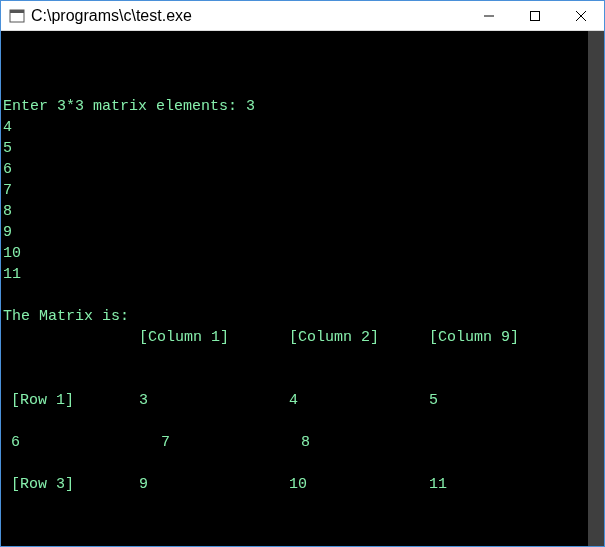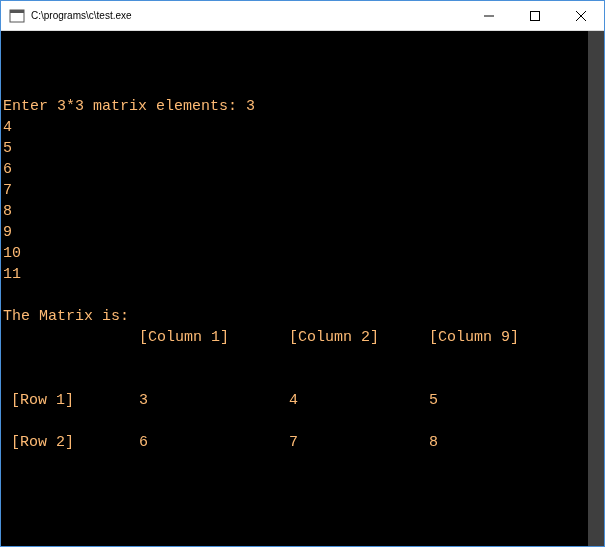--- a/index.html
+++ b/index.html
@@ -31,39 +31,39 @@
       align-items: center;
       gap: 6px;
       padding-left: 8px;
     }
     .app-icon {
       width: 16px;
       height: 16px;
       display: inline-block;
     }
     .title-text {
-      font-size: 10px;
+      font-size: 16px;
       color: #000;
     }
     .window-controls {
       display: flex;
       height: 100%;
     }
     .win-btn {
       width: 46px;
       height: 100%;
       display: flex;
       align-items: center;
       justify-content: center;
       cursor: pointer;
     }
     .console {
       flex: 1;
       background: #000;
-      color: #fdba74;
+      color: #86efac;
       font-family: Consolas, "Courier New", monospace;
       font-size: 15px;
       line-height: 1.4;
       padding: 2px 0 2px 2px;
       overflow: hidden;
       white-space: pre;
       position: relative;
     }
     .scrollbar {
       position: absolute;
@@ -133,21 +133,22 @@
 <span>7</span>
 <span>8</span>
 <span>9</span>
 <span>10</span>
 <span>11</span>
 
 <span>The Matrix is:</span>
 <div class="row"><span class="c0"> </span><span class="c1">[Column 1]</span><span class="c2">[Column 2]</span><span class="c3">[Column 9]</span></div>
 
 <div class="row"><span class="c0">[Row 1]</span><span class="c1">3</span><span class="c2">4</span><span class="c3">5</span></div>
-<div class="row"><span class="c0">[Row 2]</span><span class="c1">6</span><span class="c2">7</span><span class="c3">8</span></div>
+<div class="row"><span class="c1">6</span><span class="c2">7</span><span class="c3">8</span></div>
+<div class="row"><span class="c0">[Row 3]</span><span class="c1">9</span><span class="c2">10</span><span class="c3">11</span></div>
 
 
 
 
 
 
 </div>
   </div>
 </div>
 

